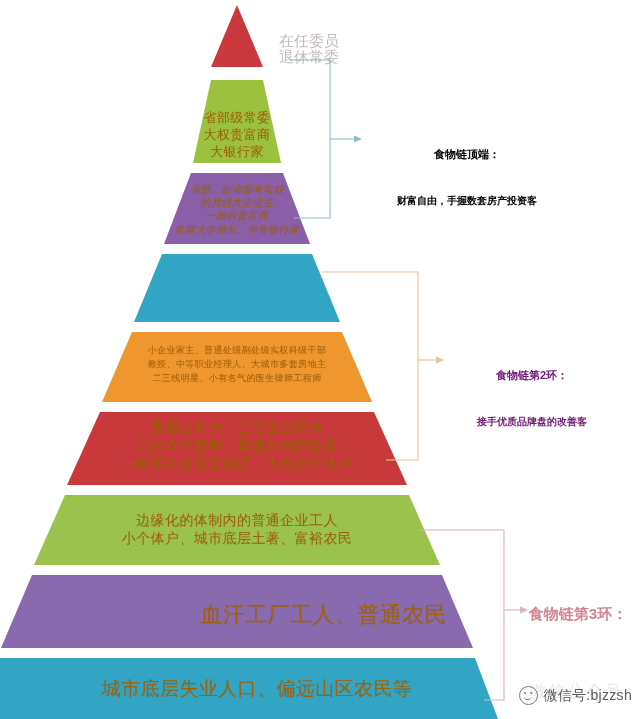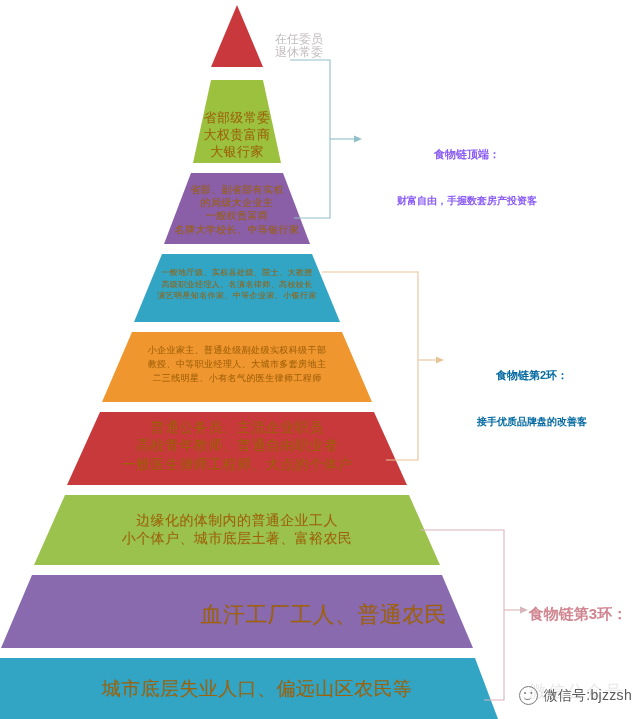--- a/index.html
+++ b/index.html
@@ -98,23 +98,23 @@
     width: 7px; height: 3.4px;
     border-bottom: 1.4px solid #6f6f6f;
     border-radius: 0 0 7px 7px;
   }
 
   .tip-note {
     position: absolute;
     color: #9b8f94;
     line-height: 1.05;
     white-space: pre-line;
-    text-align: center;
+    text-align: right;
     opacity: 0.62;
-    font-size: 12px;
+    font-size: 15px;
   }
 </style>
 </head>
 <body>
 
 <div id="stage">
 
   <svg class="pyramid-svg" viewBox="0 0 640 719">
 
     <polygon points="237,5 263,67 211,67" fill="#c8383c"></polygon>
@@ -151,53 +151,50 @@
       <path d="M 420 530 L 504 530 L 504 700 L 484 700"></path>
       <path d="M 504 610 L 520 610"></path>
     </g>
     <polygon points="520,606.5 528,610 520,613.5" fill="#d9b4bb"></polygon>
   </svg>
 
   <div class="tier-label" style="left:181px; top:109px; width:112px; font-size:13px;">省部级常委
 大权贵富商
 大银行家</div>
 
-  <div class="tier-label" style="left:157px; top:183px; width:160px; font-size:10px;">省部、副省部有实权
+  <div class="tier-label" style="left:157px; top:183px; width:160px; font-size:10px;font-style:italic;">省部、副省部有实权
 的局级大企业主
 一般权贵富商
 名牌大学校长、中等银行家</div>
 
-  <div class="tier-label" style="left:129px; top:267px; width:216px; font-size:8px; line-height:1.45;">一般地厅级、实权县处级、院士、大教授
-高级职业经理人、名演名律师、高校校长
-演艺明星知名作家、中等企业家、小银行家</div>
 
   <div class="tier-label" style="left:97px; top:344px; width:280px; font-size:9px; line-height:1.55;">小企业家主、普通处级副处级实权科级干部
 教授、中等职业经理人、大城市多套房地主
 二三线明星、小有名气的医生律师工程师</div>
 
   <div class="tier-label" style="left:62px; top:418px; width:350px; font-size:14px;">普通公务员、主流企业职员
 高校青年教师、普通自由职业者
 一般医生律师工程师、大点的个体户</div>
 
   <div class="tier-label" style="left:29px; top:511px; width:416px; font-size:14px;">边缘化的体制内的普通企业工人
 小个体户、城市底层土著、富裕农民</div>
 
   <div class="tier-label" style="left:27px; top:600px; width:420px; font-size:22px;text-align:right;">血汗工厂工人、普通农民</div>
 
   <div class="tier-label" style="left:0px; top:676px; width:476px; font-size:19px;margin-left:19px;">城市底层失业人口、偏远山区农民等</div>
 
   <div class="tip-note" style="left:259px; top:33px; width:80px;">在任委员
 退休常委</div>
 
-  <div class="annotation" style="left:352px; top:117px; width:230px; color:#8b5cf6;">
+  <div class="annotation" style="left:352px; top:117px; width:230px; color:#000000;">
     <span class="ann-title" style="font-size:11px;">食物链顶端：</span>
     <span class="ann-body" style="font-size:10px;">财富自由，手握数套房产投资客</span>
   </div>
 
-  <div class="annotation" style="left:432px; top:338px; width:200px; color:#0369a1;">
+  <div class="annotation" style="left:432px; top:338px; width:200px; color:#701a75;">
     <span class="ann-title" style="font-size:11px;">食物链第2环：</span>
     <span class="ann-body" style="font-size:10px;">接手优质品牌盘的改善客</span>
   </div>
 
   <div class="annotation" style="left:516px; top:573px; width:124px; color:#d08590;">
     <span class="ann-title" style="font-size:15px;">食物链第3环：</span>
   </div>
 
   <div class="wm-ghost">微信公众号</div>
 

